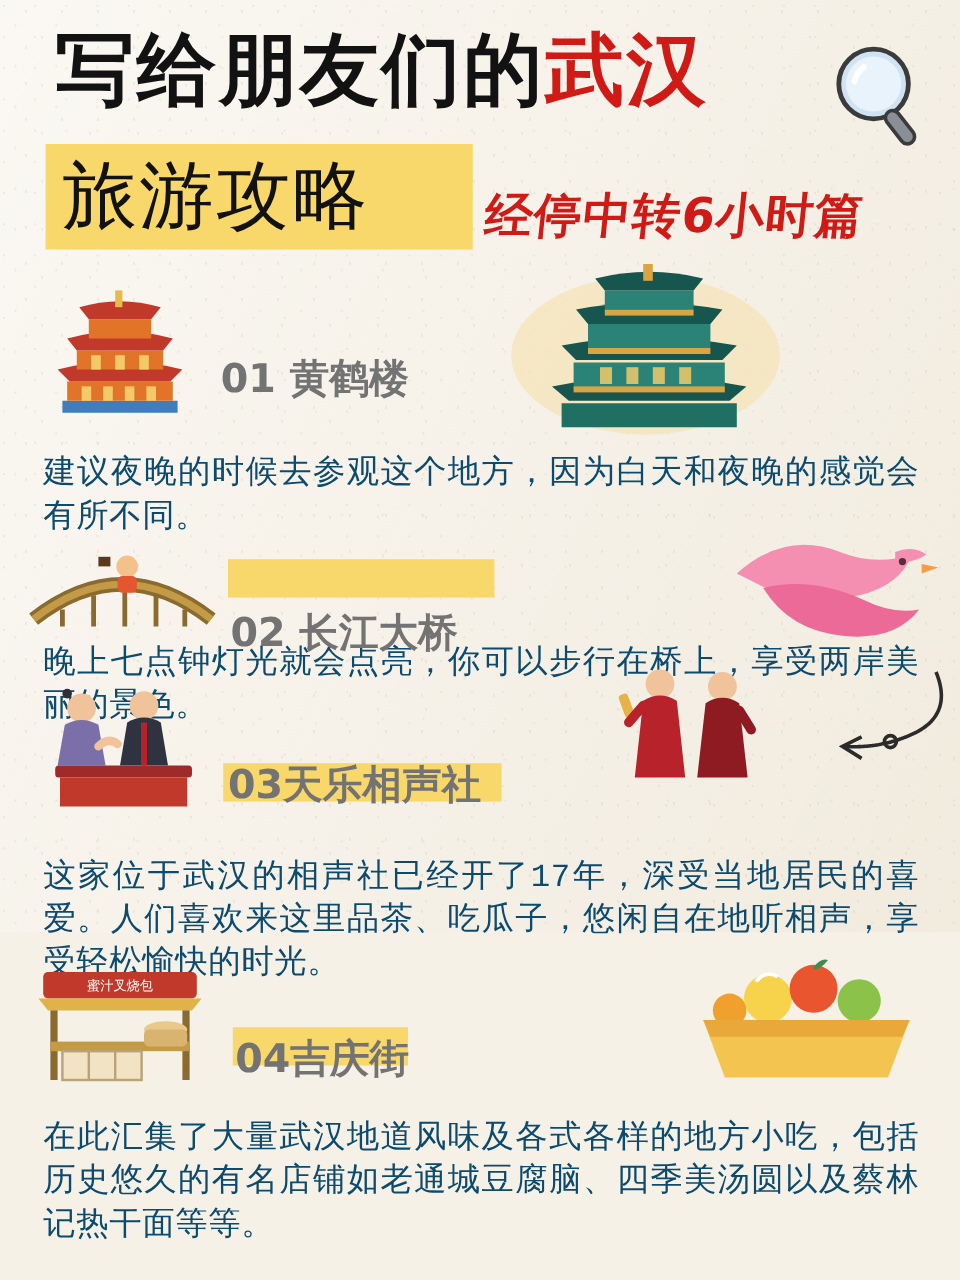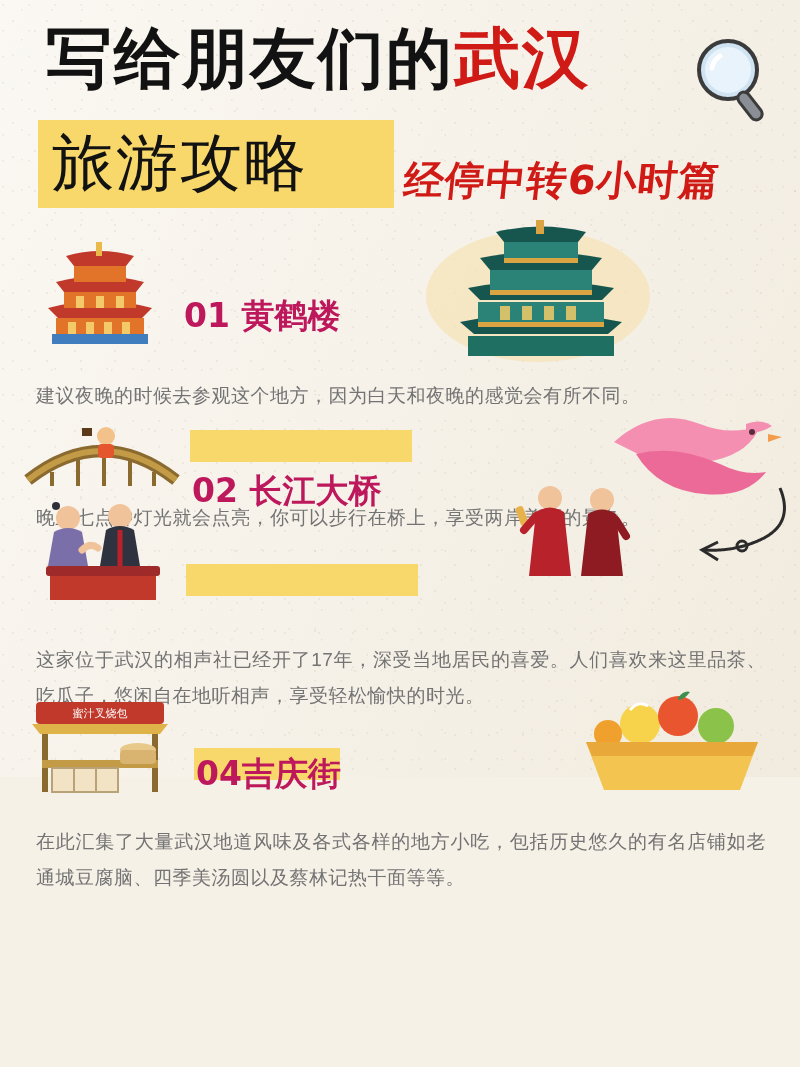--- a/index.html
+++ b/index.html
@@ -98,36 +98,36 @@
   }
   .sec-head {
     position: relative;
     height: 120px;
   }
   .sec-title {
     position: absolute;
     font-family: "DejaVu Sans", sans-serif;
     font-weight: bold;
     font-size: 33px;
-    color: #be185d;
+    color: #737373;
     white-space: nowrap;
     z-index: 3;
   }
   .sec-hl {
     position: absolute;
     background: #f8d86a;
     z-index: 2;
   }
   .body-text {
     position: relative;
     margin: 0 34px 0 36px;
-    font-family: Liberation Sans, sans-serif;
-    font-size: 19px;
+    font-family: Liberation Mono, monospace;
+    font-size: 27px;
     line-height: 36px;
-    color: #737373;
+    color: #0c4a6e;
     letter-spacing: 0.5px;
     text-align: justify;
   }
   .art {
     position: absolute;
     z-index: 1;
   }
 </style>
 </head>
 <body>
@@ -262,20 +262,21 @@
           <circle cx="36" cy="14" r="4" fill="#2f2f3a"></circle>
           <circle cx="100" cy="24" r="12" fill="#f0c39a"></circle>
           <path d="M86 38 q14 -8 28 0 l6 36 H80z" fill="#2f3340"></path>
           <path d="M100 38 l0 36" stroke="#b8222a" stroke-width="5"></path>
           <rect x="26" y="74" width="114" height="10" rx="3" fill="#9e2a2a"></rect>
           <path d="M30 84 h106 v24 H30z" fill="#c0392b"></path>
           <path d="M62 58 q8 -8 16 -2" stroke="#f0c39a" stroke-width="7" fill="none" stroke-linecap="round"></path>
         </svg>
       </div>
       <div class="sec-hl" style="left:186px; top:28px; width:232px; height:32px;"></div>
+      <div class="sec-title" style="left:190px; top:24px;">03天乐相声社</div>
 
       <div class="art" style="left:506px; top:-60px;">
         <svg width="150" height="110" viewBox="0 0 150 110">
           <circle cx="44" cy="22" r="12" fill="#f0c39a"></circle>
           <path d="M30 36 q14 -9 28 0 l7 64 H23z" fill="#b8222a"></path>
           <circle cx="96" cy="24" r="12" fill="#f0c39a"></circle>
           <path d="M82 38 q14 -9 28 0 l7 62 H75z" fill="#8e1b22"></path>
           <rect x="12" y="30" width="8" height="20" rx="3" fill="#e8b24a" transform="rotate(-20 16 40)"></rect>
           <path d="M30 40 l-12 14" stroke="#b8222a" stroke-width="8" stroke-linecap="round"></path>
           <path d="M110 44 l10 16" stroke="#8e1b22" stroke-width="8" stroke-linecap="round"></path>

